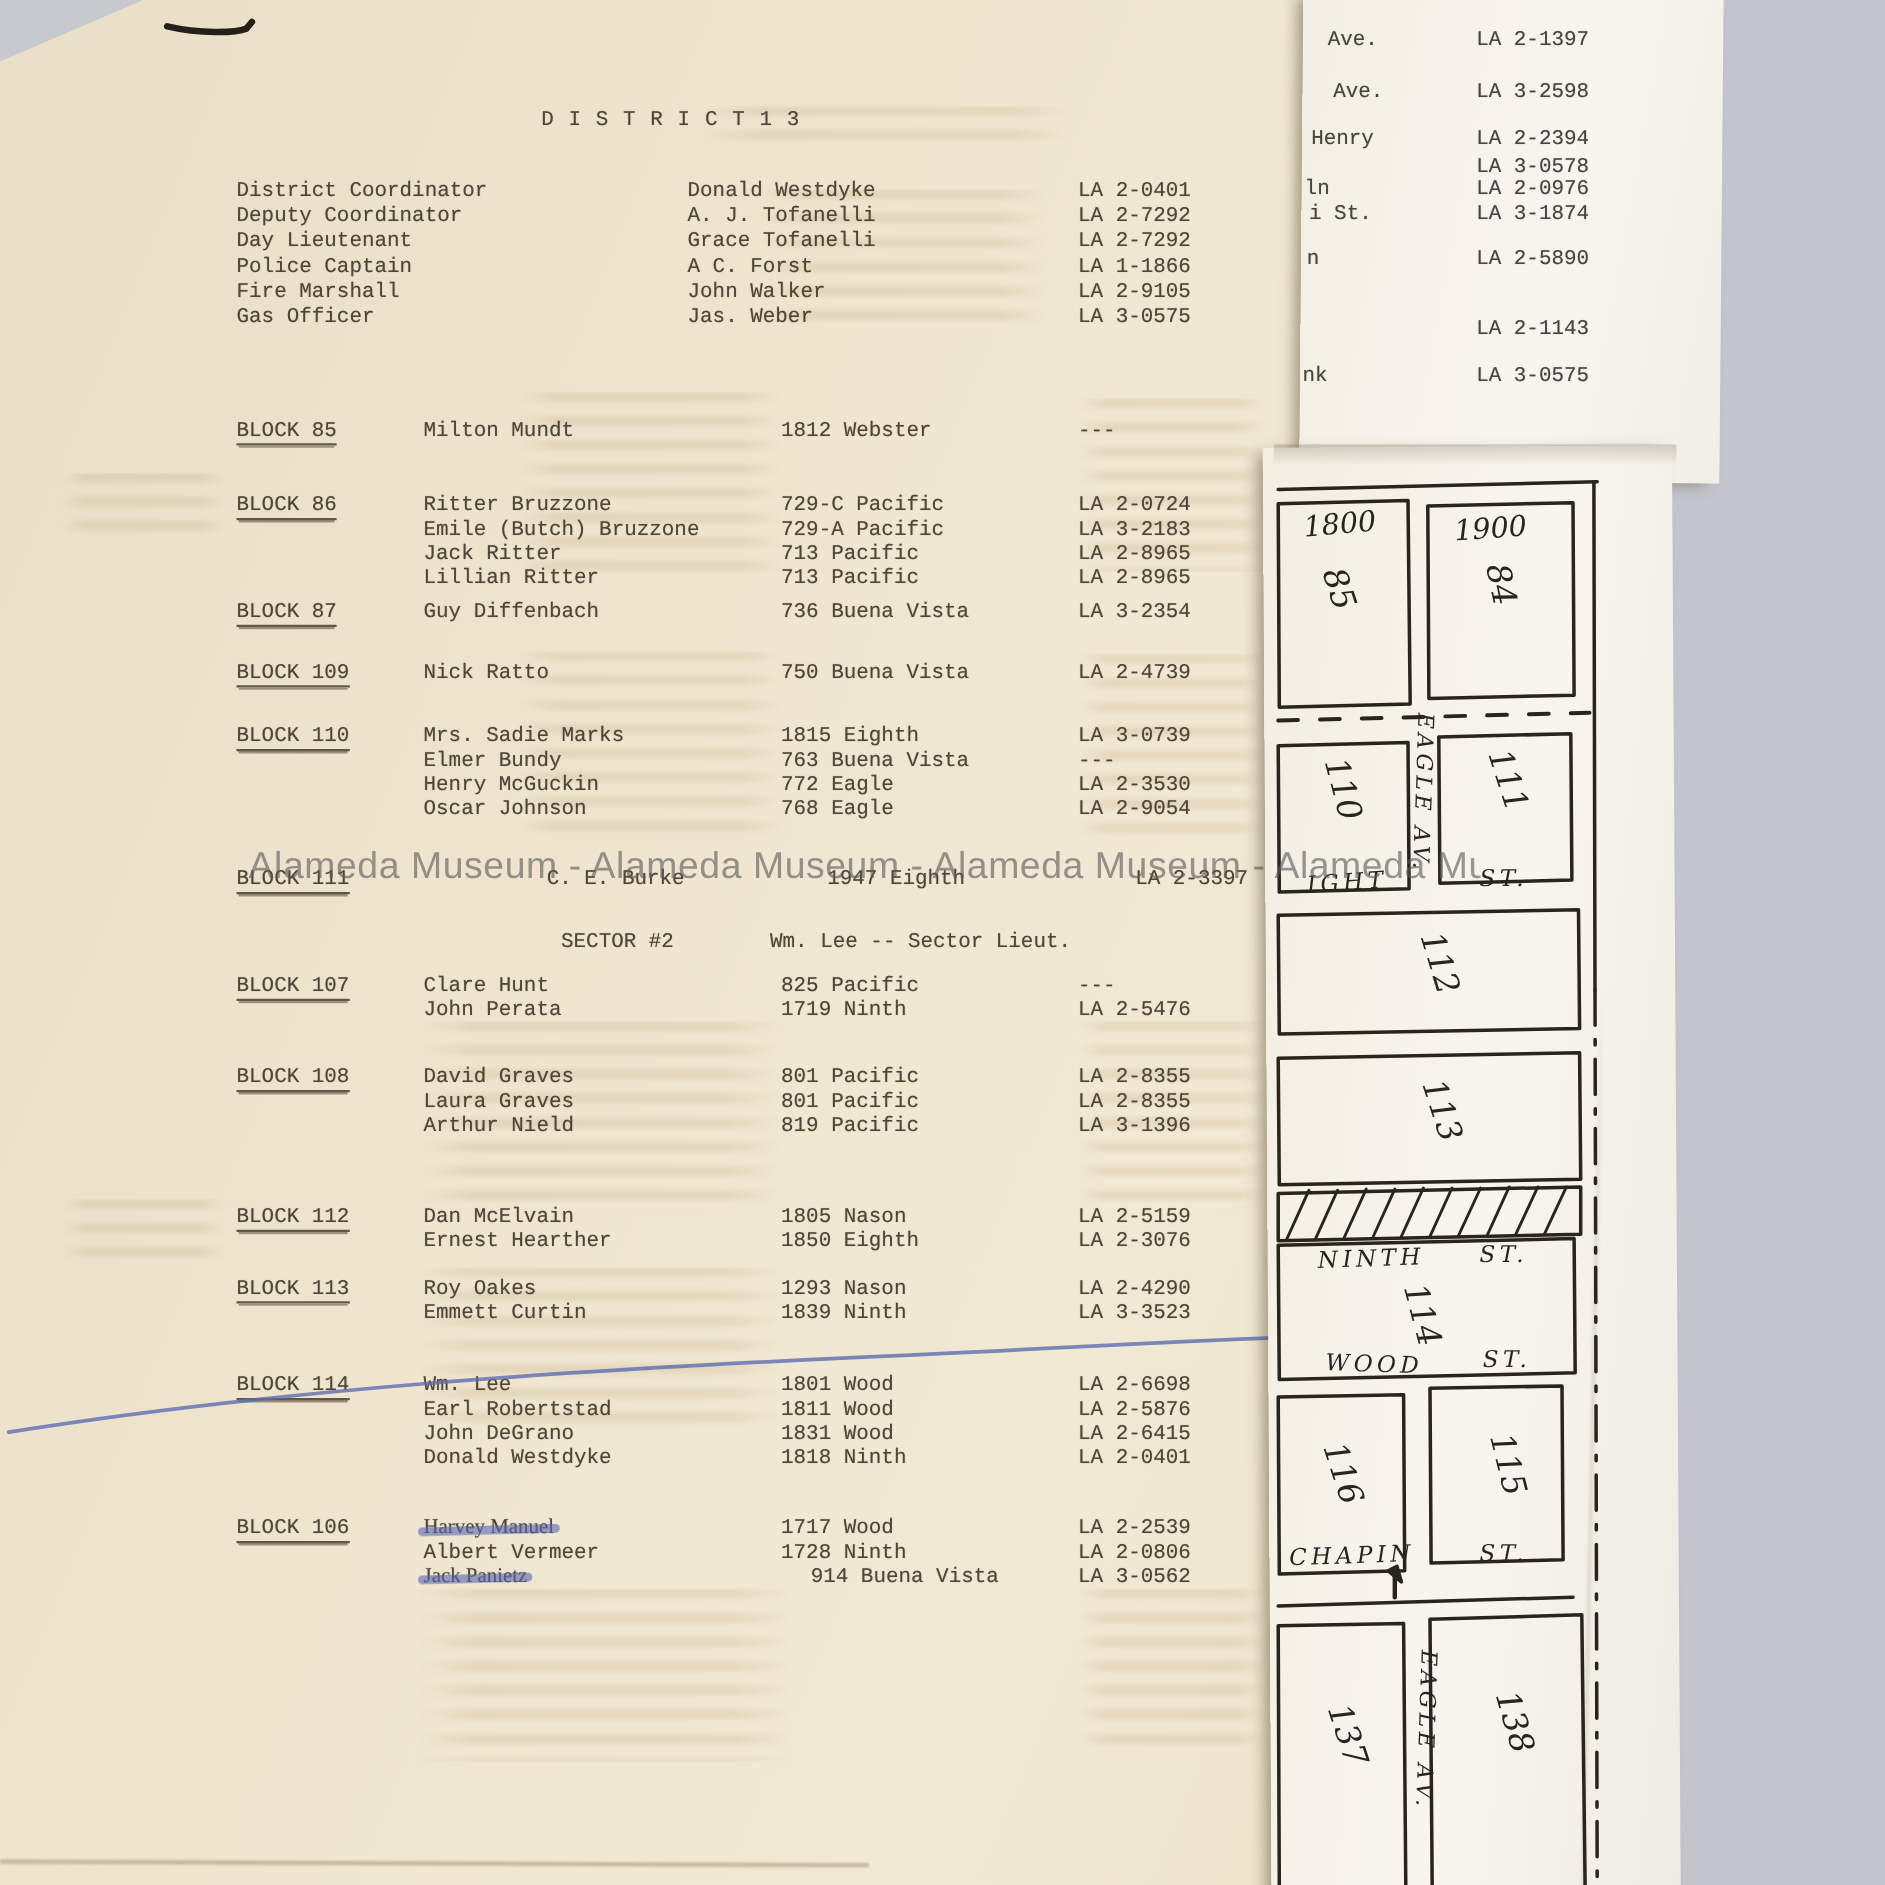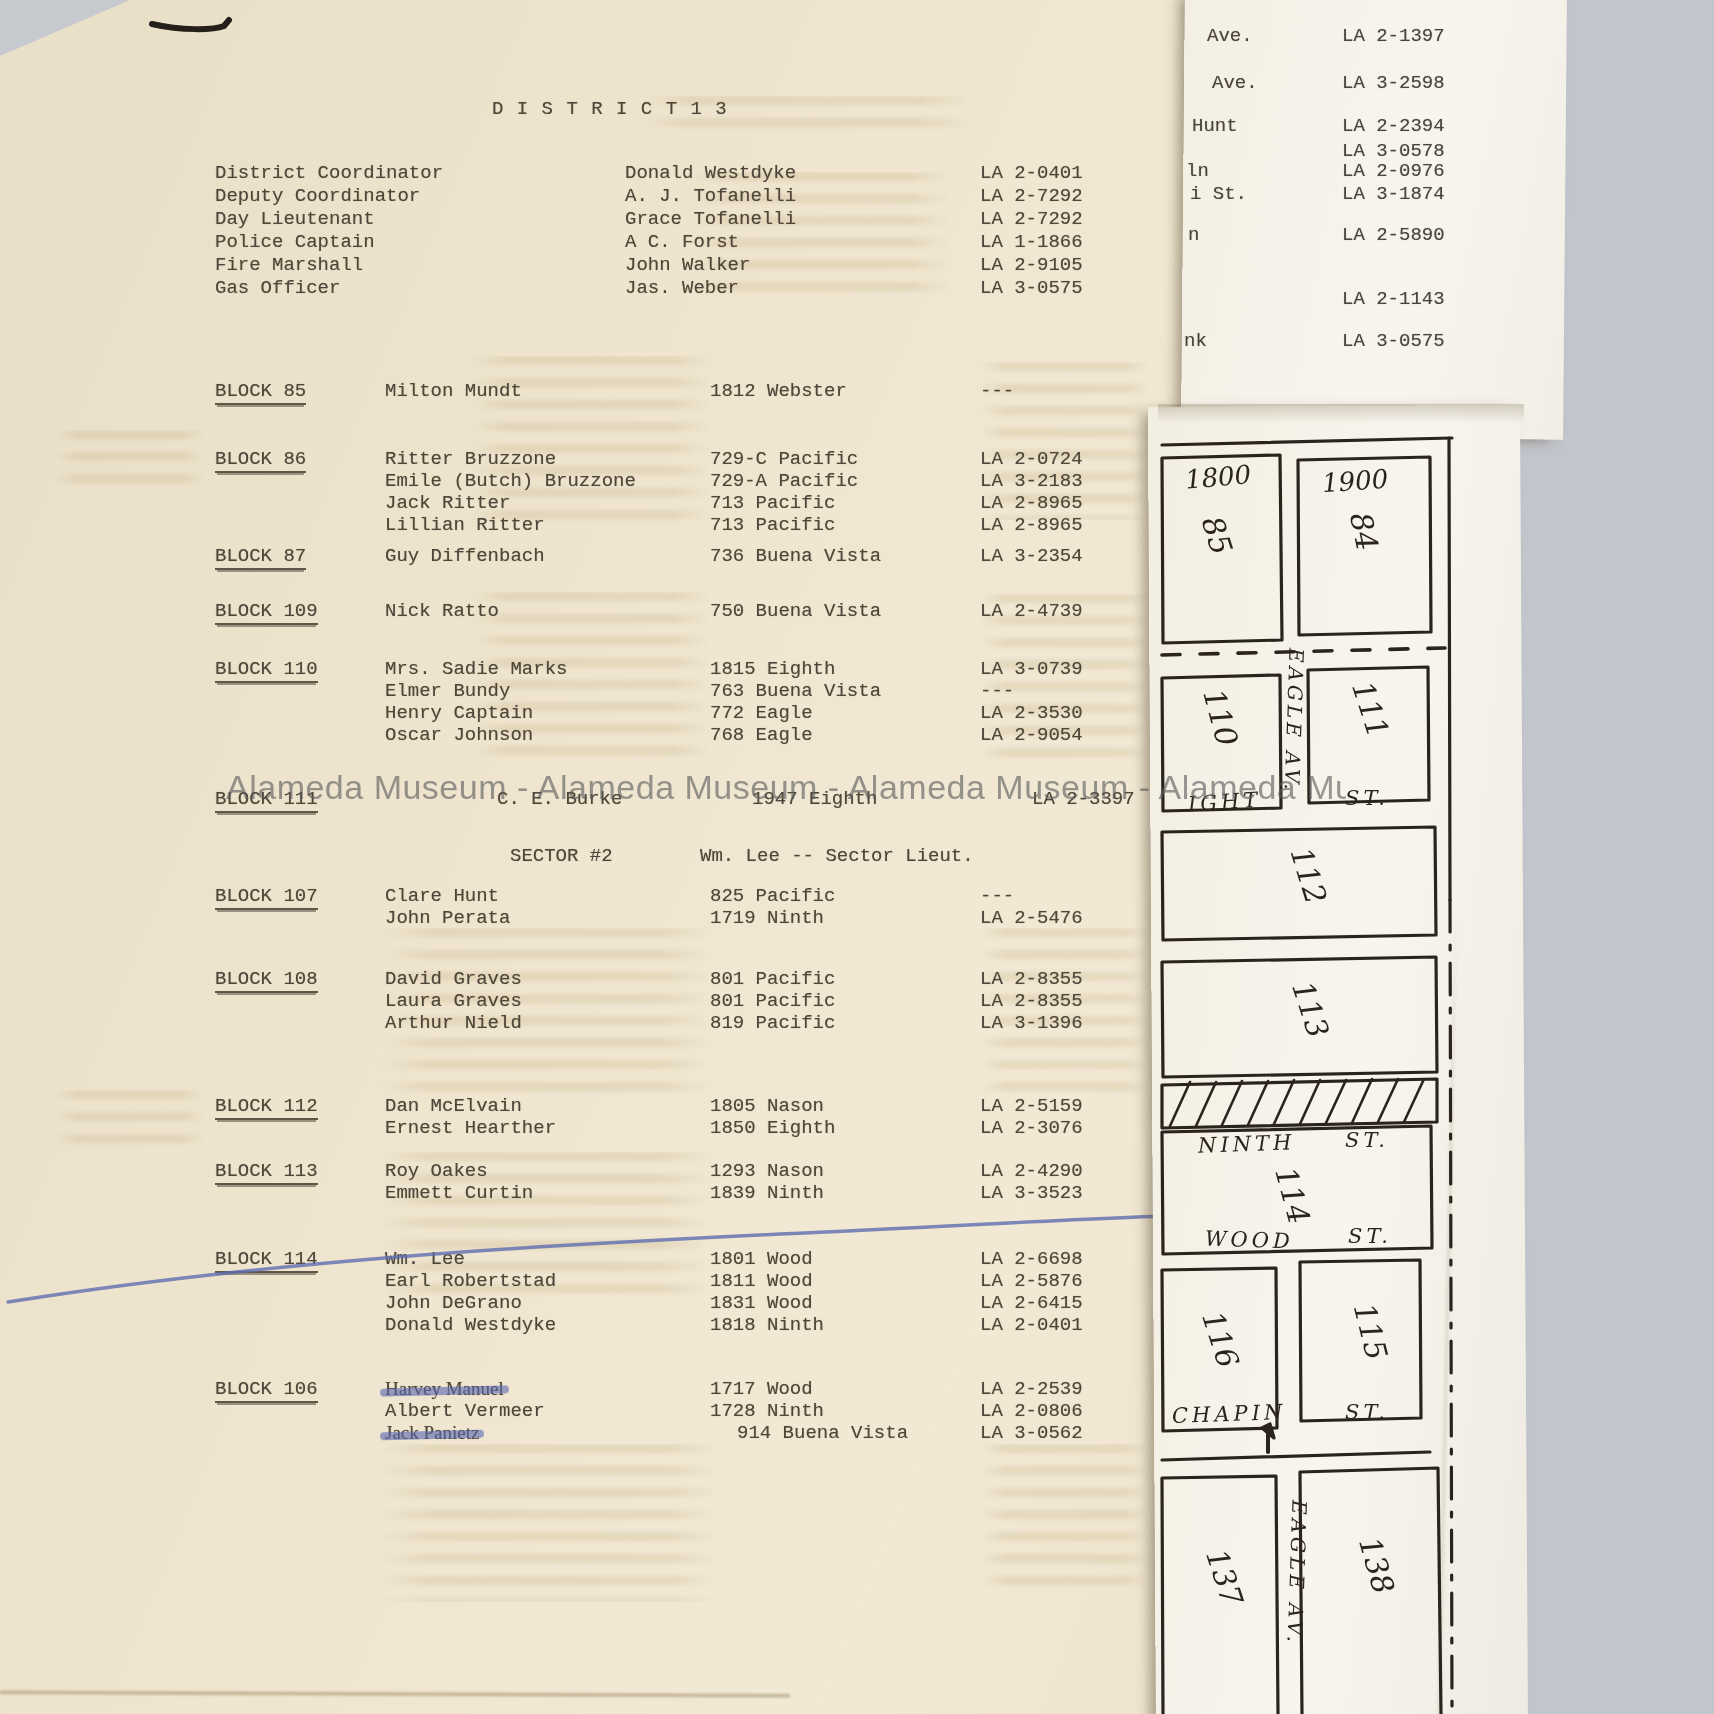--- a/index.html
+++ b/index.html
@@ -165,21 +165,21 @@
         <span class="cn">Mrs. Sadie Marks</span>
         <span class="ca">1815 Eighth</span>
         <span class="cp">LA 3-0739</span>
       </div>
     <div class="tl" style="top:680px">
         <span class="cn">Elmer Bundy</span>
         <span class="ca">763 Buena Vista</span>
         <span class="cp">---</span>
       </div>
     <div class="tl" style="top:702px">
-        <span class="cn">Henry Captain</span>
+        <span class="cn">Henry McGuckin</span>
         <span class="ca">772 Eagle</span>
         <span class="cp">LA 2-3530</span>
       </div>
     <div class="tl" style="top:724px">
         <span class="cn">Oscar Johnson</span>
         <span class="ca">768 Eagle</span>
         <span class="cp">LA 2-9054</span>
       </div>
 
     <div class="tl" style="top:788px">
@@ -294,21 +294,21 @@
 
   <div class="sheet-white-top"></div>
   <div class="sheet-white-map"></div>
   <div class="map-crease"></div>
   <div class="map-fold"></div>
 
   <div class="pr" style="left:1207px;top:25px">Ave.</div>
   <div class="pr" style="left:1342px;top:25px">LA 2-1397</div>
   <div class="pr" style="left:1212px;top:72px">Ave.</div>
   <div class="pr" style="left:1342px;top:72px">LA 3-2598</div>
-  <div class="pr" style="left:1192px;top:115px">Hunt</div>
+  <div class="pr" style="left:1192px;top:115px">Henry</div>
   <div class="pr" style="left:1342px;top:115px">LA 2-2394</div>
   <div class="pr" style="left:1342px;top:140px">LA 3-0578</div>
   <div class="pr" style="left:1186px;top:160px">ln</div>
   <div class="pr" style="left:1342px;top:160px">LA 2-0976</div>
   <div class="pr" style="left:1190px;top:183px">i St.</div>
   <div class="pr" style="left:1342px;top:183px">LA 3-1874</div>
   <div class="pr" style="left:1188px;top:224px">n</div>
   <div class="pr" style="left:1342px;top:224px">LA 2-5890</div>
   <div class="pr" style="left:1342px;top:288px">LA 2-1143</div>
   <div class="pr" style="left:1184px;top:330px">nk</div>

